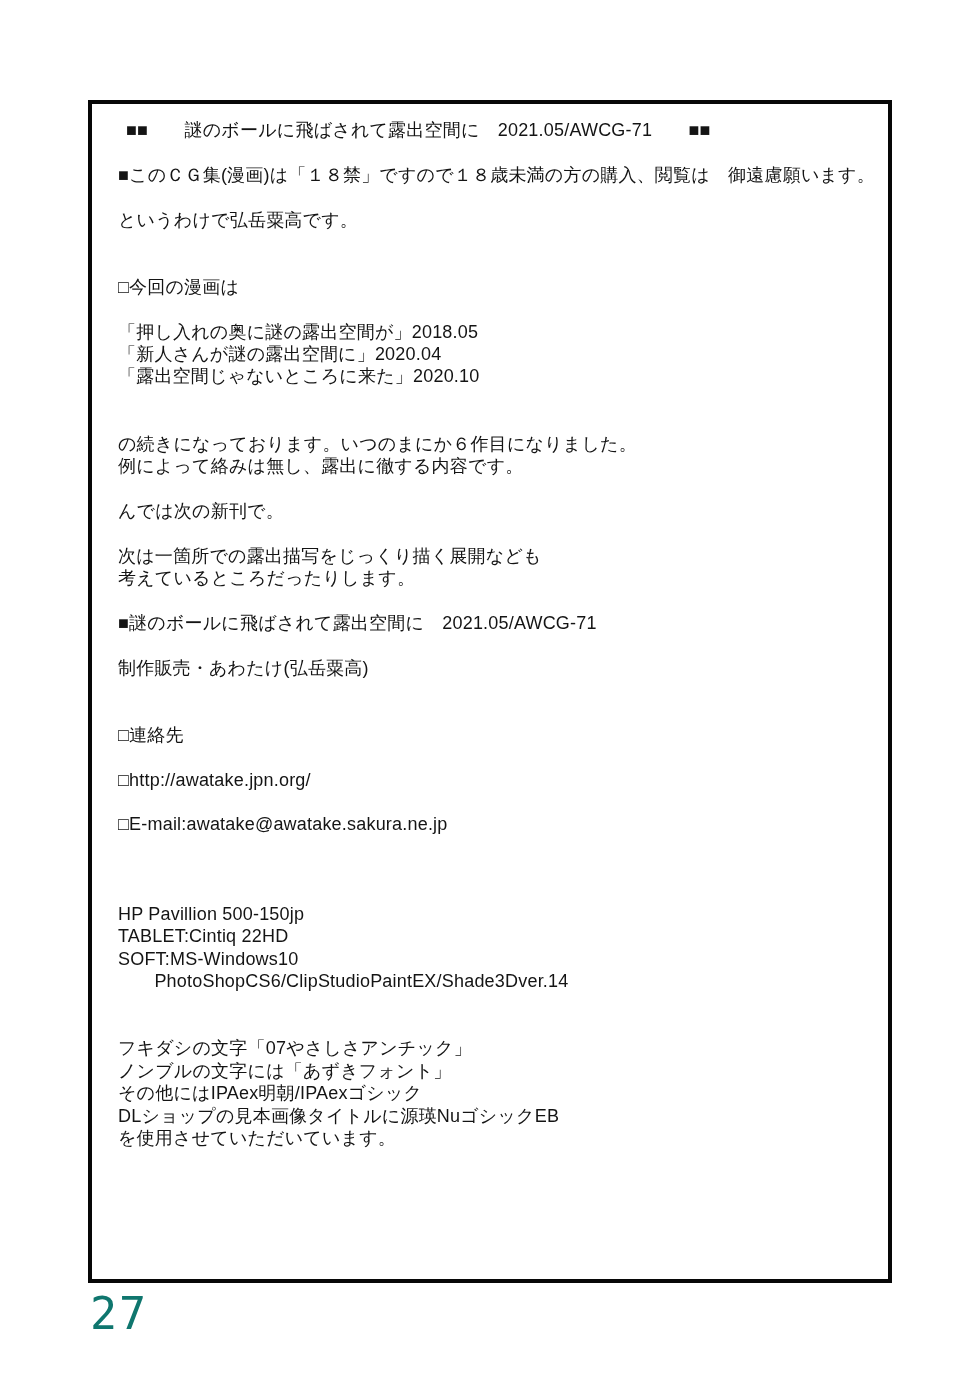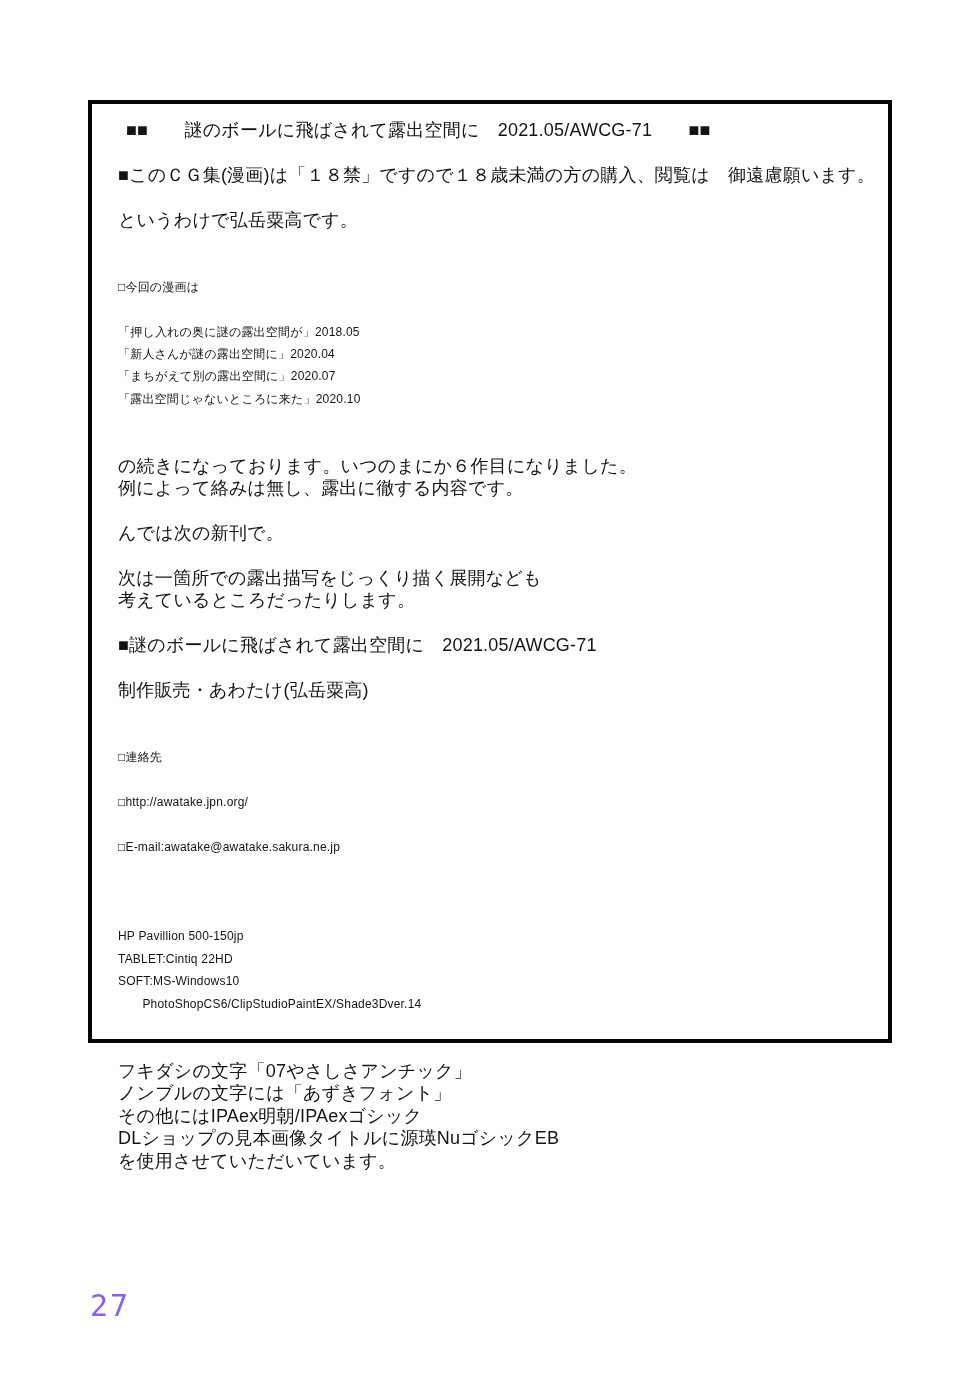--- a/index.html
+++ b/index.html
@@ -17,71 +17,71 @@
   }
   .sheet {
     position: absolute;
     inset: 0;
   }
   .content-box {
     position: absolute;
     left: 88px;
     top: 100px;
     width: 804px;
-    height: 943px;
+    height: 1183px;
     box-sizing: border-box;
     border: 4px solid #070707;
     padding: 15px 6px 0 26px;
     background: #ffffff;
   }
   .para {
     margin: 0 0 22.4px 0;
     font-size: 18px;
     line-height: 22.4px;
     white-space: pre-line;
     letter-spacing: 0.2px;
   }
   .line {
-    font-size: 12px;
+    font-size: 18px;
     line-height: 22.4px;
     white-space: pre;
     letter-spacing: 0.2px;
   }
   .header-line {
     padding-left: 8px;
   }
   .page-number {
     position: absolute;
     left: 90px;
     top: 1291px;
-    font-size: 30px;
+    font-size: 45px;
     line-height: 1;
     font-family: "DejaVu Sans Mono", "Liberation Mono", monospace;
     font-weight: normal;
-    color: #8b5cf6;
+    color: #0f766e;
     letter-spacing: 2px;
   }
 </style>
 </head>
 <body>
 
 <main class="sheet">
 
   <section class="content-box">
 
     <p class="para header-line">■■　　謎のボールに飛ばされて露出空間に　2021.05/AWCG-71　　■■</p>
 
     <p class="para">■このＣＧ集(漫画)は「１８禁」ですので１８歳未満の方の購入、閲覧は　御遠慮願います。</p>
 
 
     <p class="para">というわけで弘岳粟高です。</p>
 
     <div class="para">
       <div class="line">□今回の漫画は</div>
-      <div><div class="line">「押し入れの奥に謎の露出空間が」2018.05</div><div class="line">「新人さんが謎の露出空間に」2020.04</div><div class="line">「まちがえて別の露出空間に」2020.07</div><div class="line">「露出空間じゃないところに来た」2020.10</div></div>
+      <div><div class="line">「押し入れの奥に謎の露出空間が」2018.05</div><div class="line">「新人さんが謎の露出空間に」2020.04</div><div class="line">「露出空間じゃないところに来た」2020.10</div></div>
     </div>
 
     <p class="para">の続きになっております。いつのまにか６作目になりました。
 例によって絡みは無し、露出に徹する内容です。</p>
 
 
     <p class="para">んでは次の新刊で。</p>
 
     <p class="para">次は一箇所での露出描写をじっくり描く展開なども
 考えているところだったりします。</p>

